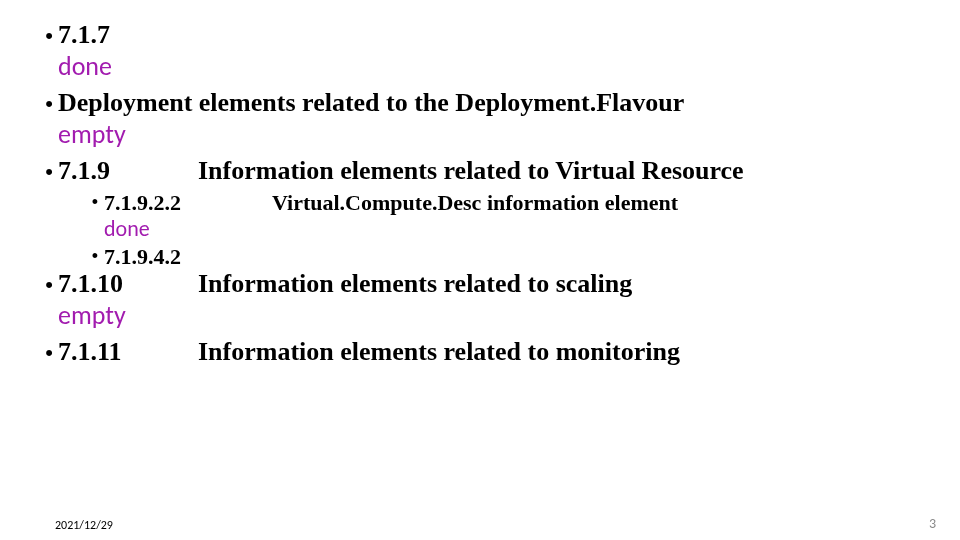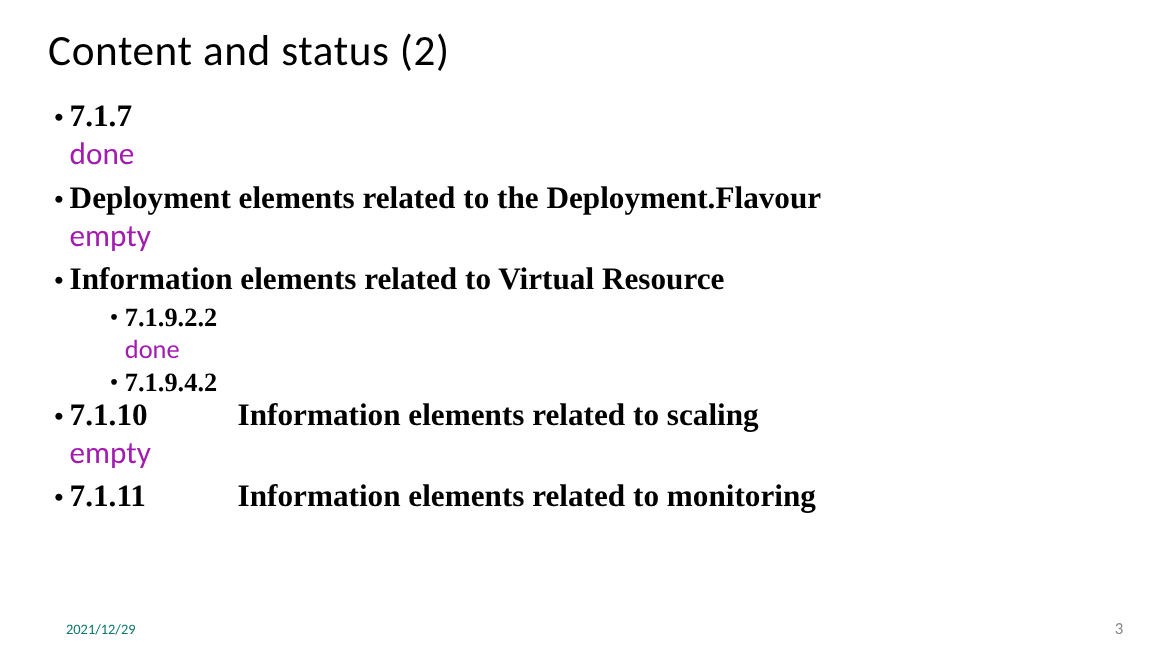--- a/index.html
+++ b/index.html
@@ -80,60 +80,61 @@
     margin-bottom: 2px;
   }
   .cont {
     padding-left: 18px;
   }
   .footer-date {
     position: absolute;
     left: 55px;
     bottom: 8px;
     font-size: 12px;
-    color: #0f766e;
+    color: #000000;
     font-family: "Calibri", Arial, sans-serif;
   }
   .footer-page {
     position: absolute;
     right: 24px;
     bottom: 8px;
     font-size: 14px;
     color: #888;
     font-family: "Calibri", Arial, sans-serif;
   }
 </style>
 </head>
 <body>
 
 <div class="slide">
 
-  <h1 class="title">Content and status (2)</h1>
 
   <div class="row">
     <span class="bullet">•</span>
     <span class="num mono">7.1.7</span>
   </div>
   <div class="status">done</div>
 
   <div class="row">
     <span class="bullet">•</span>
     <span class="desc mono">Deployment elements related to the Deployment.Flavour</span>
   </div>
   <div class="status">empty</div>
 
   <div class="row">
     <span class="bullet">•</span>
+    <span class="num mono">7.1.9</span>
     <span class="desc mono">Information elements related to Virtual Resource</span>
   </div>
 
   <div class="nested">
     <div class="row">
       <span class="bullet">•</span>
       <span class="num mono">7.1.9.2.2</span>
+      <span class="desc mono">Virtual.Compute.Desc information element</span>
     </div>
     <div class="status">done</div>
 
     <div class="row">
       <span class="bullet">•</span>
       <span class="num mono">7.1.9.4.2</span>
     </div>
   </div>
 
   <div class="row">

